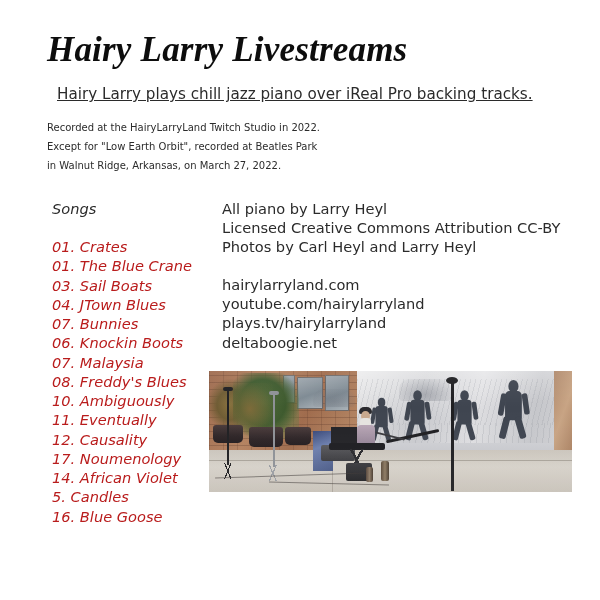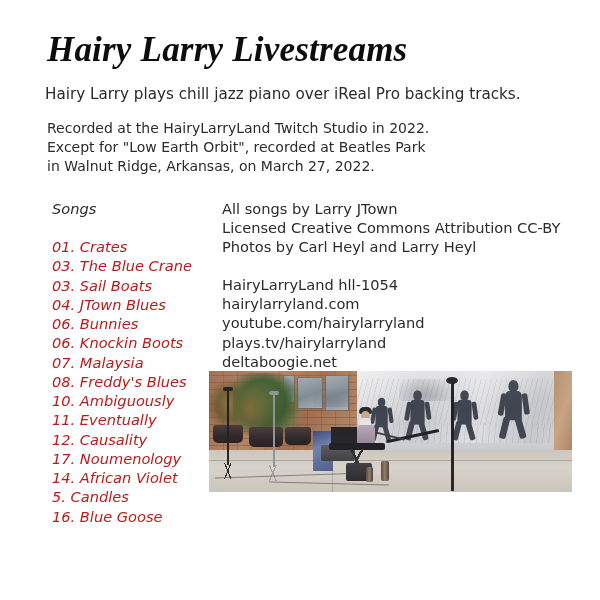--- a/index.html
+++ b/index.html
@@ -30,34 +30,35 @@
     font-weight: bold;
     font-style: italic;
     font-size: 35px;
     line-height: 40px;
     letter-spacing: 0.2px;
     color: #0d0d0d;
     white-space: nowrap;
   }
   .subtitle {
     position: absolute;
-    left: 45px;
+    left: 57px;
     top: 84px;
     font-size: 15.2px;
     line-height: 20px;
     color: #2b2b2b;
     white-space: nowrap;
+    text-decoration: underline;
   }
 
   
   .rec-note {
     position: absolute;
     left: 47px;
     top: 119px;
-    font-size: 14px;
+    font-size: 10px;
     line-height: 18.8px;
     color: #2b2b2b;
     white-space: nowrap;
   }
   .rec-note div { white-space: nowrap; }
 
   
   .songs-col {
     position: absolute;
     left: 52px;
@@ -324,45 +325,44 @@
   <div class="rec-note">
     <div>Recorded at the HairyLarryLand Twitch Studio in 2022.</div>
     <div>Except for "Low Earth Orbit", recorded at Beatles Park</div>
     <div>in Walnut Ridge, Arkansas, on March 27, 2022.</div>
   </div>
 
   <div class="songs-col">
     <div class="songs-head">Songs</div>
     <ul class="song-list">
       <li>01. Crates</li>
-      <li>03. The Blue Crane</li>
+      <li>01. The Blue Crane</li>
       <li>03. Sail Boats</li>
       <li>04. JTown Blues</li>
-      <li>06. Bunnies</li>
+      <li>07. Bunnies</li>
       <li>06. Knockin Boots</li>
       <li>07. Malaysia</li>
       <li>08. Freddy's Blues</li>
       <li>10. Ambiguously</li>
       <li>11. Eventually</li>
       <li>12. Causality</li>
       <li>17. Noumenology</li>
       <li>14. African Violet</li>
       <li>5. Candles</li>
       <li>16. Blue Goose</li>
     </ul>
   </div>
 
   <div class="credits">
-    <div>All songs by Larry JTown</div>
+    <div>All piano by Larry Heyl</div>
     <div>Licensed Creative Commons Attribution CC-BY</div>
     <div>Photos by Carl Heyl and Larry Heyl</div>
   </div>
 
   <div class="links">
-    <div>HairyLarryLand hll-1054</div>
     <div>hairylarryland.com</div>
     <div>youtube.com/hairylarryland</div>
     <div>plays.tv/hairylarryland</div>
     <div>deltaboogie.net</div>
   </div>
 
   <div class="photo-wrap" title="Hairy Larry playing keyboard outdoors in front of a Beatles Abbey Road mural at Beatles Park">
     <div class="photo">
 
       <div class="ph-brick"></div>

